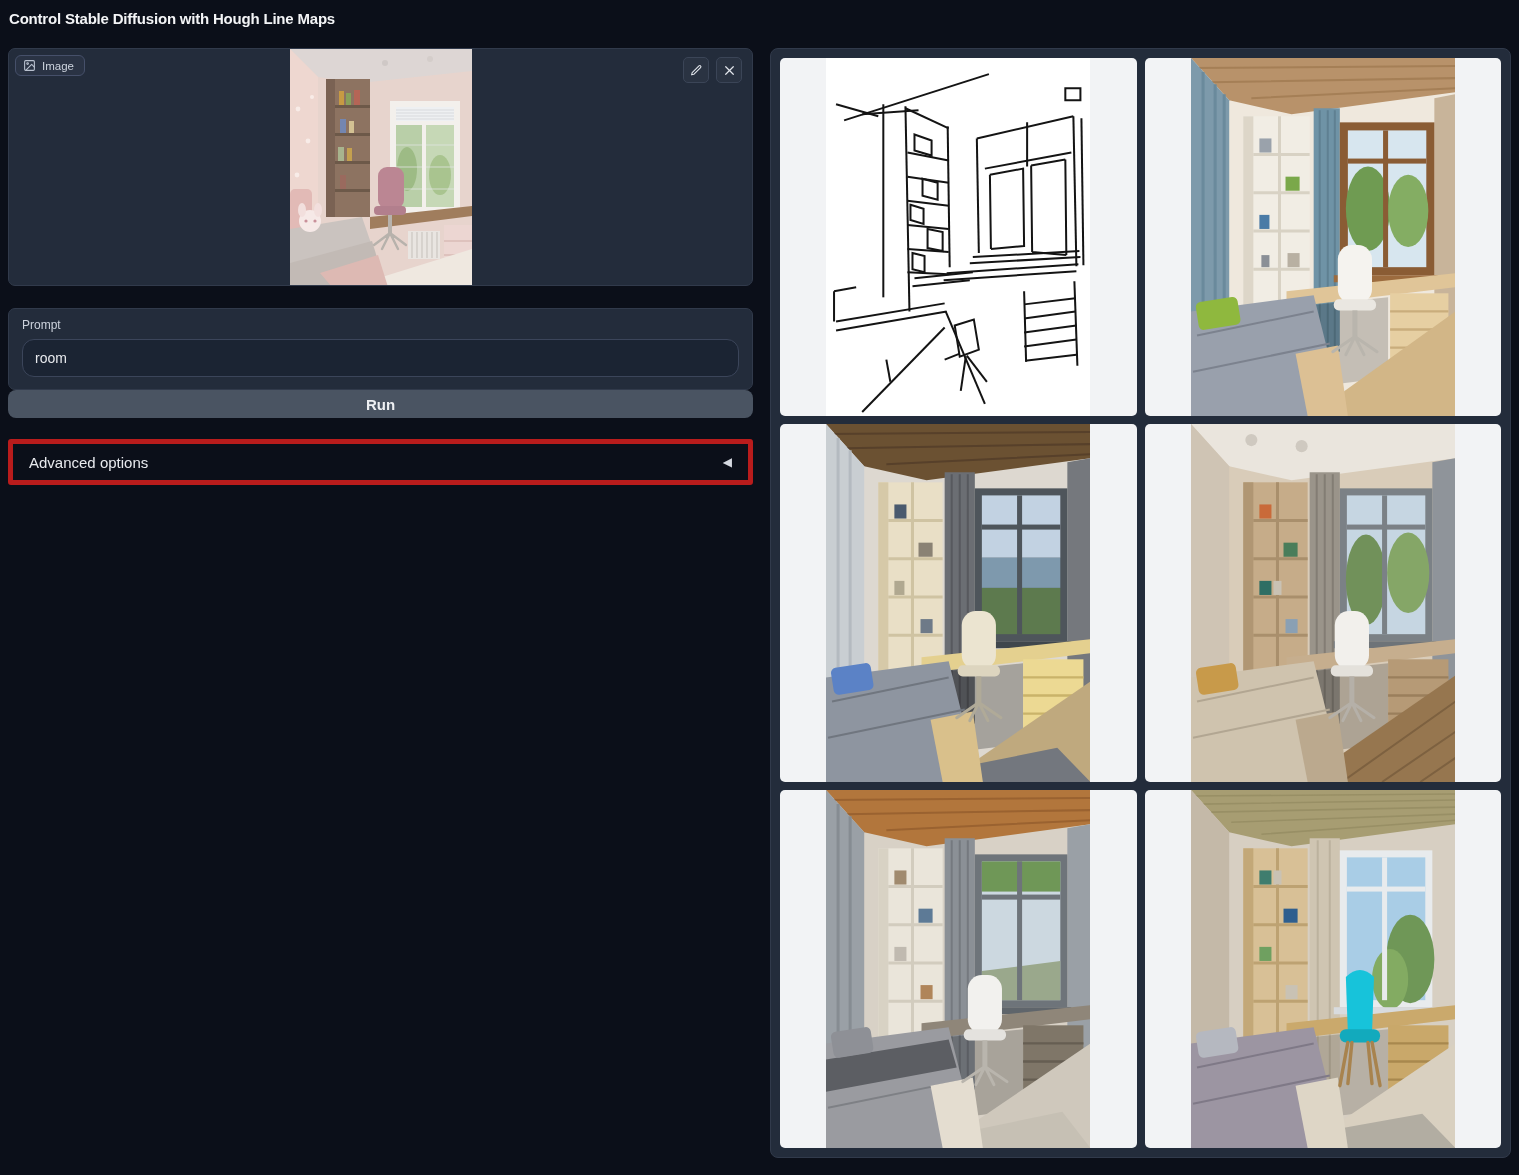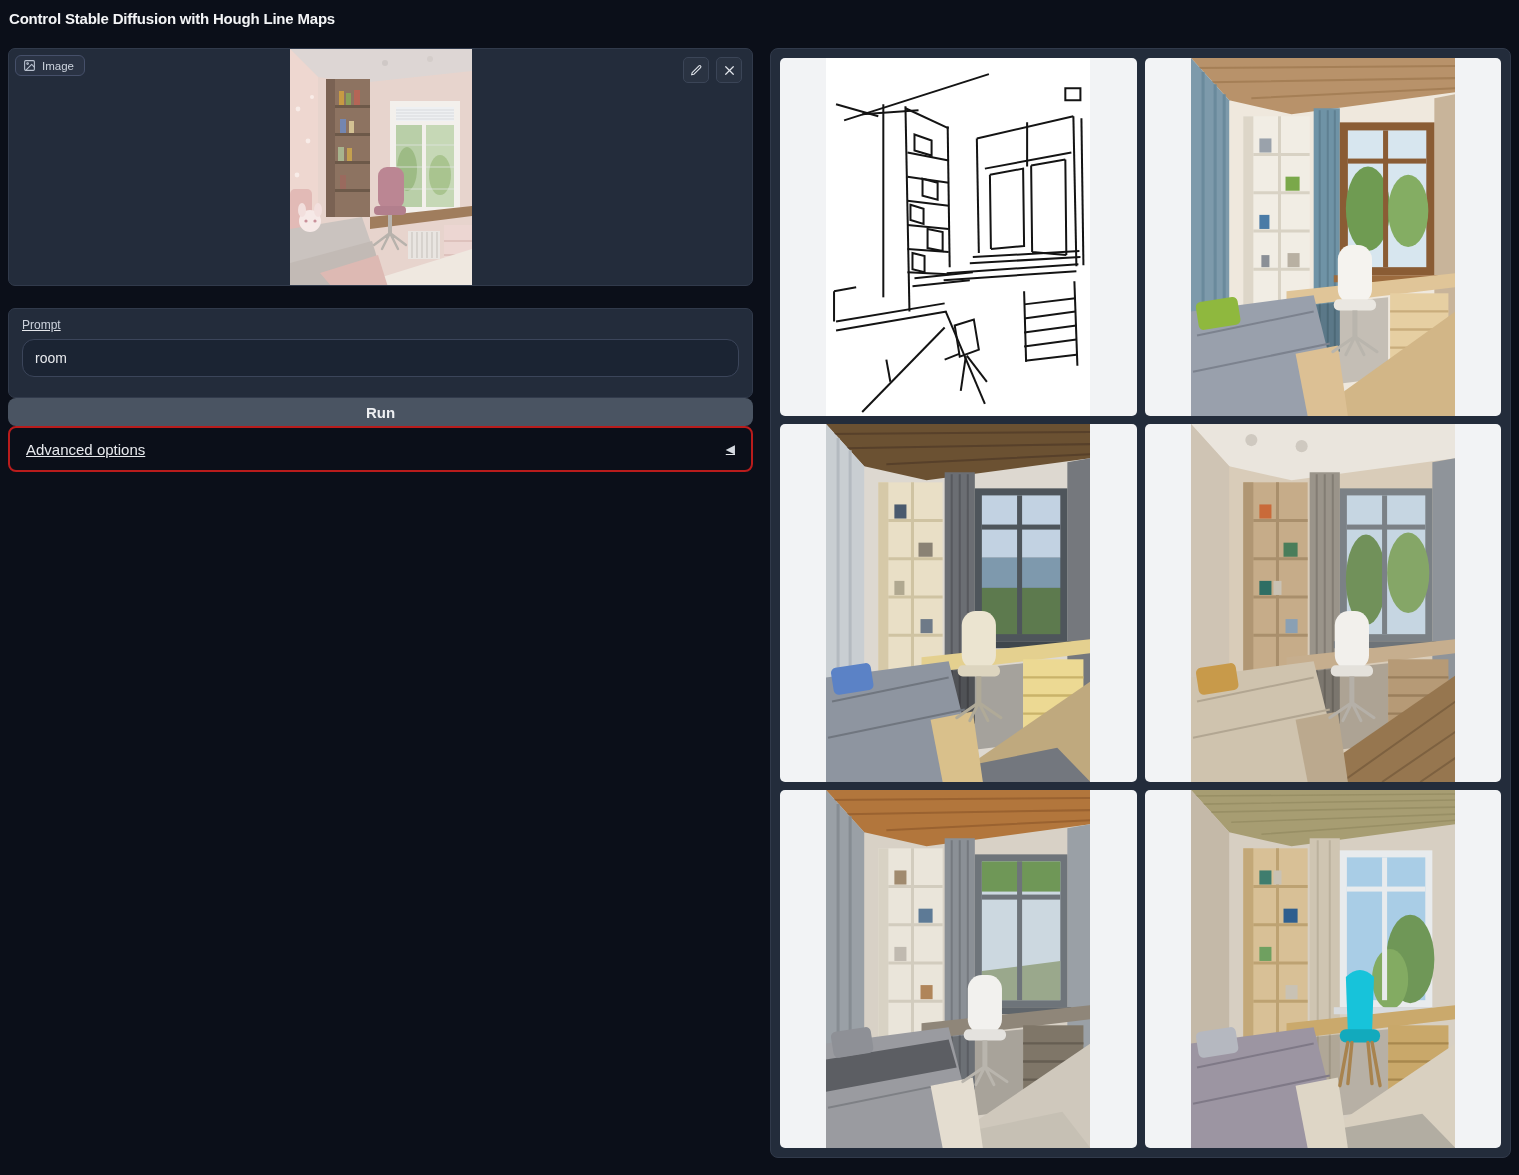--- a/index.html
+++ b/index.html
@@ -9,21 +9,21 @@
     background:#0b0f19;
     font-family:"Liberation Sans","DejaVu Sans",sans-serif;
     color:#e5e7eb;
     overflow:hidden;
   }
   .app { padding:8px 8px 10px 8px; }
   .page-title {
     font-size:15px; font-weight:700; color:#f3f4f6;
     margin:2px 0 21px 1px; letter-spacing:-0.2px;
   }
-  .layout { display:flex; gap:17px; align-items:flex-start;text-decoration:underline; }
+  .layout { display:flex; gap:17px; align-items:flex-start; }
   .left-col { width:745px; flex:none; }
   .right-col { flex:1; }
 
   
   .image-panel {
     position:relative; height:238px;
     background:#232c3b; border:1px solid #313a4b; border-radius:7px;
     display:flex; justify-content:center; overflow:hidden;
   }
   .img-label {
@@ -38,38 +38,38 @@
     width:26px; height:26px; padding:0;
     background:#2a3342; border:1px solid #3b4557; border-radius:5px;
     display:flex; align-items:center; justify-content:center; cursor:pointer;
   }
   .icon-btn svg { stroke:#e2e6ec; }
   .input-image { height:238px; width:auto; display:block; }
 
   
   .prompt-panel {
     margin-top:22px; background:#232c3b; border:1px solid #313a4b;
-    border-radius:7px; padding:9px 13px 20px;
+    border-radius:7px; padding:9px 13px 12px;
   }
   .prompt-label { font-size:12px; color:#ccd2dc; margin-bottom:7px; }
   .prompt-input {
     width:100%; height:38px;
     background:#1b2433; border:1px solid #3b455a; border-radius:12px;
     color:#e8eaee; font-size:14px; padding:0 12px; font-family:inherit; outline:none;
   }
 
   .run-btn {
     width:100%; height:28px;
     background:#4a5462; border:none; border-radius:8px;
     color:#edeff2; font-weight:700; font-size:15px; font-family:inherit; cursor:pointer;
   }
 
   .accordion {
-    height:46px; width:100%;
-    background:transparent; border:2px solid #b91c1c; border-radius:8px;
+    margin-top:21px; height:46px; width:100%;
+    background:transparent; border:5px solid #b91c1c; border-radius:3px;
     display:flex; align-items:center; justify-content:space-between;
     padding:0 16px; font-size:15px; color:#e8eaee; cursor:pointer; font-family:inherit;
   }
   .acc-arrow { font-size:12px; color:#d5d9e0; }
 
   
   .gallery-panel {
     background:#232c3b; border:1px solid #313a4b; border-radius:8px; padding:9px;
   }
   .gallery-grid { display:grid; grid-template-columns:1fr 1fr; gap:8px; }

